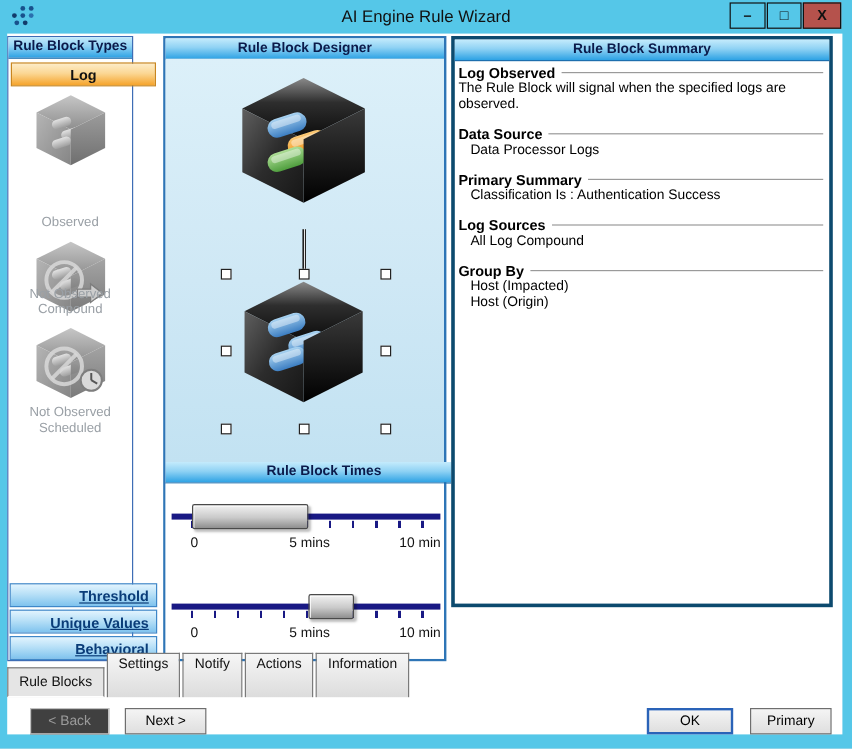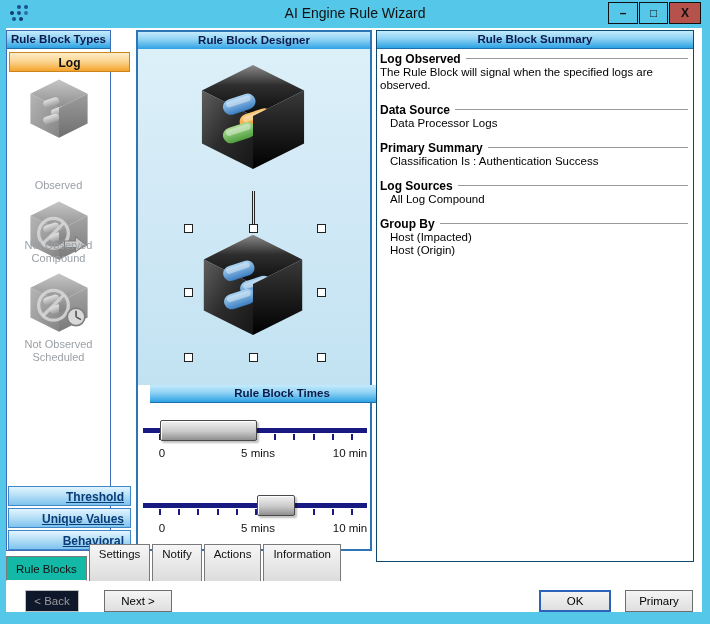--- a/index.html
+++ b/index.html
@@ -32,50 +32,50 @@
            border:1px solid #c9861f;color:#111;font-weight:bold;font-size:12px;line-height:18px;text-align:center;}
   .type-icon{position:absolute;left:50%;transform:translateX(-50%);}
   .type-label{position:absolute;left:0;width:100%;text-align:center;color:#9aa0a6;font-size:11px;line-height:13px;}
   .cat-btn{position:absolute;left:1px;width:123px;height:20px;
            background:linear-gradient(180deg,#e2f4fe 0%,#b8e0f7 45%,#7fc3ee 100%);
            border:1px solid #3f87c8;color:#0a3c78;font-weight:bold;font-size:12px;line-height:18px;text-align:right;text-decoration:underline;}
   
   .mid-panel{left:130px;top:2px;width:236px;height:521px;border:2px solid #2e75b6;}
   .canvas{position:absolute;left:0;top:17px;width:232px;height:336px;
           background:linear-gradient(180deg,#dcf0f9 0%,#cfe8f5 55%,#c2e2f2 100%);}
-  .times-header{position:absolute;left:12px;top:353px;width:264px;}
+  .times-header{position:absolute;left:0;top:353px;width:264px;}
   .times{position:absolute;left:0;top:371px;width:232px;height:146px;background:#fff;}
   .connector{position:absolute;left:114px;top:142px;width:3px;height:40px;
              background:linear-gradient(90deg,#222 0 1px,#e8e8e8 1px 2px,#222 2px 3px);}
   .handle-sq{position:absolute;width:9px;height:9px;background:#fff;border:1px solid #222;}
   .slider-track{position:absolute;left:5px;width:224px;height:5px;background:#191984;}
   .slider-ticks{position:absolute;left:21px;width:195px;height:6px;
                 background:repeating-linear-gradient(90deg,#191984 0 2px,transparent 2px 19.2px);}
   .slider-handle{position:absolute;height:21px;border:1px solid #4a4a4a;border-radius:2px;
                  background:linear-gradient(180deg,#f2f2f2 0%,#c9c9c9 55%,#8f8f8f 100%);
                  box-shadow:inset 1px 1px 0 #fff, 2px 2px 2px rgba(0,0,0,.25);}
   .slider-label{position:absolute;transform:translateX(-50%);font-size:11.5px;color:#111;white-space:nowrap;}
   
-  .right-panel{left:370px;top:2px;width:318px;height:532px;border:1px solid #0c4a6e;}
+  .right-panel{left:370px;top:2px;width:318px;height:476px;border:3px solid #0c4a6e;}
   .summary-body{position:absolute;left:0;top:18px;right:0;bottom:0;padding:3px 4px 0 3px;overflow:hidden;}
   .sum-sec{margin-bottom:11px;}
   .sum-head{display:flex;align-items:flex-start;}
   .sum-head b{font-size:12px;color:#000;white-space:nowrap;}
   .sum-rule{flex:1;height:3px;border-top:1px solid #9a9a9a;border-bottom:1px solid #fff;margin:6px 1px 0 5px;}
   .sum-item{font-size:11.5px;color:#000;line-height:13px;}
   .indented .sum-item{padding-left:10px;}
   
   .tabstrip{position:absolute;left:0;top:527px;height:26px;display:flex;align-items:flex-end;}
   .tab{border:1px solid #7a7a7a;border-bottom:none;background:linear-gradient(180deg,#f6f6f6,#dcdcdc);
        font-size:11.5px;color:#111;padding:3px 9px 3px 9px;height:37px;margin-right:2px;white-space:nowrap;}
-  .tab.active{background:#14b8a6;height:25px;padding-top:6px;border-bottom:1px solid #fff;position:relative;z-index:2;}
+  .tab.active{background:#e5e5e5;height:25px;padding-top:6px;border-bottom:1px solid #fff;position:relative;z-index:2;}
   
   .nav-btn{position:absolute;top:562px;height:22px;font-size:11.5px;text-align:center;
            background:linear-gradient(180deg,#f4f4f4,#dfdfdf);border:1px solid #6e6e6e;color:#000;padding:0;}
-  .btn-back{left:19px;width:54px;color:#9b9b9b;background:#0f172a;border:1px solid #c0c0c0;}
+  .btn-back{left:19px;width:66px;color:#9b9b9b;background:#404040;border:1px solid #c0c0c0;}
   .btn-next{left:98px;width:68px;}
   .btn-ok{left:533px;width:72px;border:2px solid #2a63b8;}
   .btn-cancel{left:619px;width:68px;}
 </style>
 </head>
 <body>
 
 <svg width="0" height="0" style="position:absolute">
   <defs>
     <linearGradient id="gTop" x1="0" y1="0" x2="0" y2="1">

